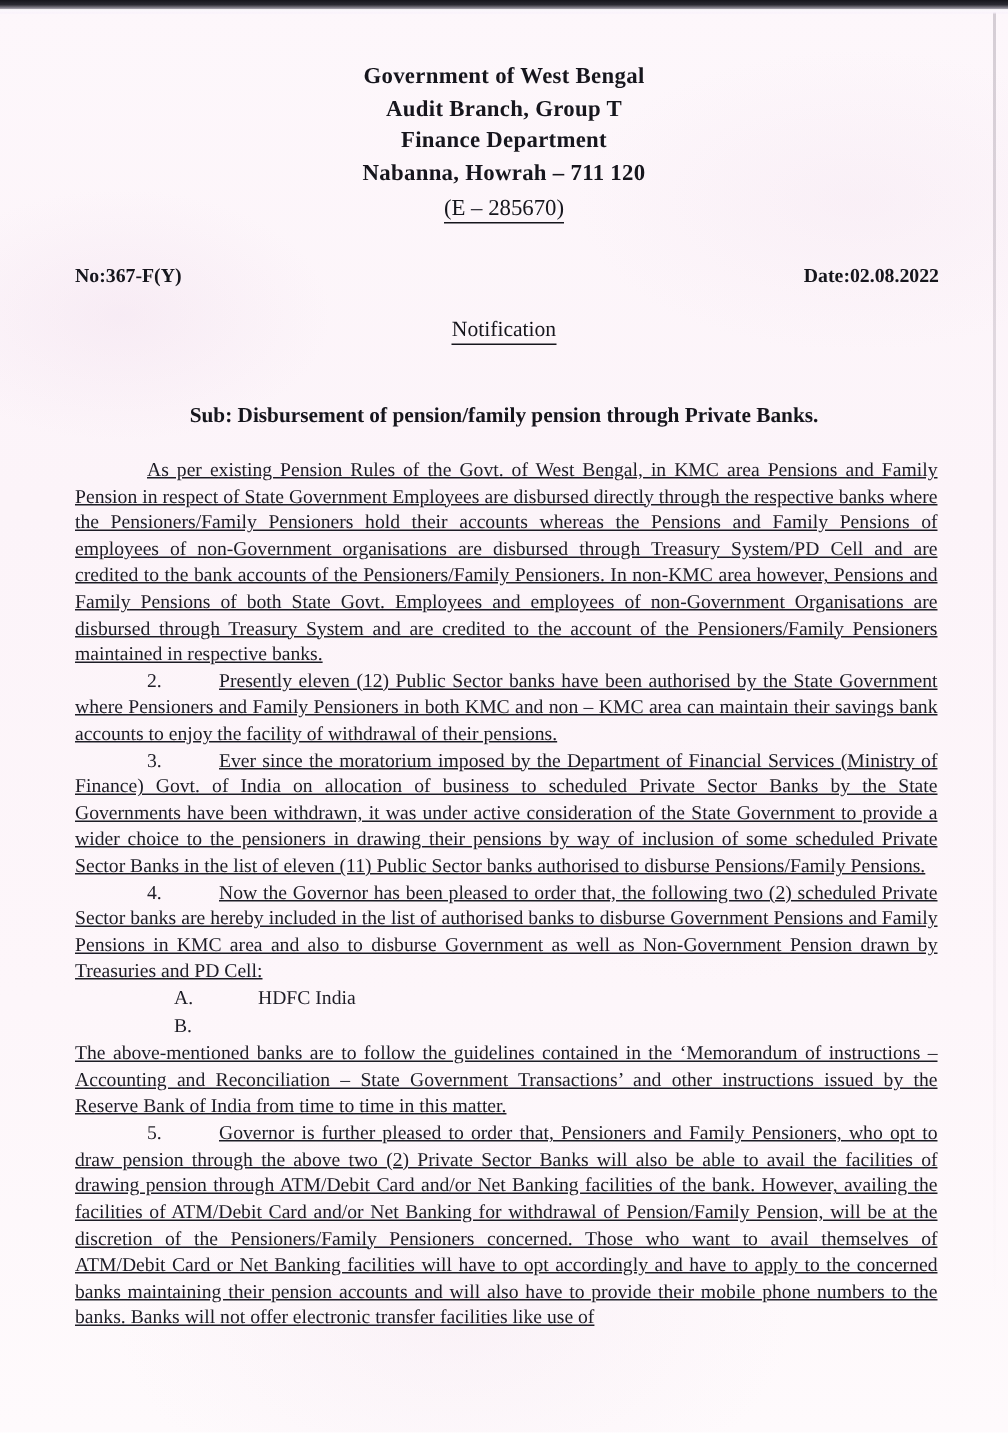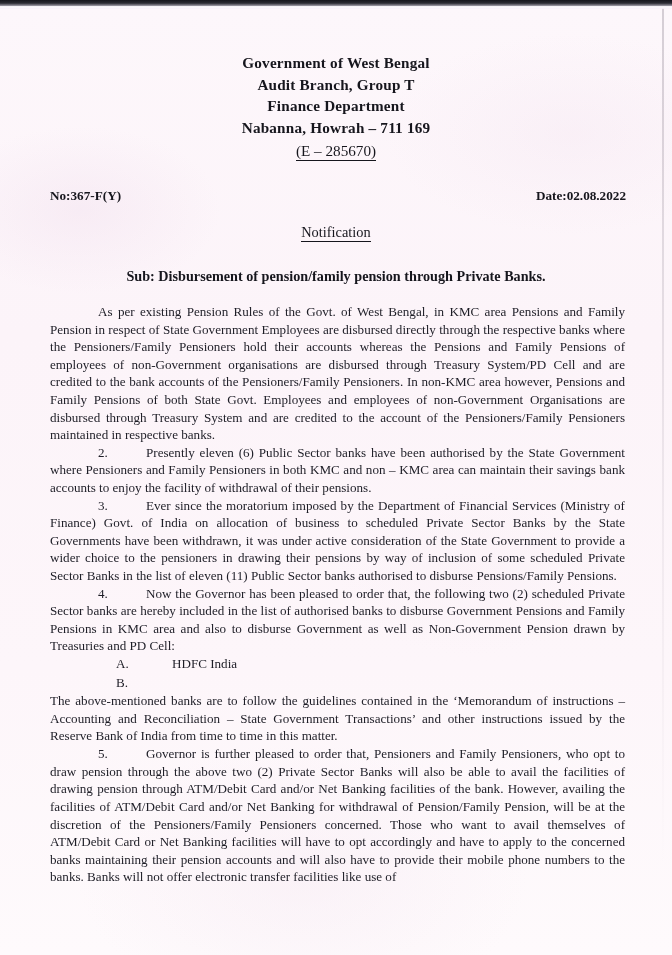--- a/index.html
+++ b/index.html
@@ -69,21 +69,21 @@
     padding: 0;
   }
 
   .doc-text {
     color: #1a1a22;
   }
 
   
   .letterhead {
     text-align: center;
-    margin-top: 52px;
+    margin-top: 40px;
     line-height: 1.42;
   }
   .letterhead .lh-line {
     font-weight: bold;
     font-size: 15.2px;
     letter-spacing: .2px;
     color: #16161d;
   }
   .letterhead .lh-file {
     font-weight: normal;
@@ -116,38 +116,39 @@
     color: #16161d;
   }
   .notif-title span {
     border-bottom: 1.6px solid #16161d;
     padding-bottom: 1px;
   }
 
   
   .subject {
     text-align: center;
-    margin: 27px 50px 0 50px;
+    margin: 40px 50px 0 50px;
     font-weight: bold;
     font-size: 14.2px;
     color: #16161d;
   }
 
   
   .body-block {
     margin: 18px 47px 0 50px;
     font-size: 13.1px;
     line-height: 1.345;
     text-align: justify;
     color: #1d1d26;
   }
   .para {
     margin: 0;
     text-align: justify;
     text-justify: inter-word;
+    text-decoration: underline;
   }
   .para.first {
     text-indent: 48px;
   }
   .para.numbered {
     text-indent: 0;
   }
   .para .pnum {
     display: inline-block;
     width: 48px;
@@ -188,21 +189,21 @@
   <div class="scan-edge-top-hi"></div>
   <div class="scan-edge-right"></div>
   <div class="paper-noise"></div>
 
   <div class="content doc-text">
 
     <div class="letterhead">
       <div class="lh-line">Government of West Bengal</div>
       <div class="lh-line">Audit Branch, Group T</div>
       <div class="lh-line">Finance Department</div>
-      <div class="lh-line">Nabanna, Howrah – 711 169</div>
+      <div class="lh-line">Nabanna, Howrah – 711 120</div>
       <div class="lh-file">
         <span>(E – 285670)</span>
       </div>
     </div>
 
     <div class="memo-row">
       <div>No:367-F(Y)</div>
       <div>Date:02.08.2022</div>
     </div>
 
@@ -210,21 +211,21 @@
       <span>Notification</span>
     </div>
 
     <div class="subject">Sub: Disbursement of pension/family pension through Private Banks.</div>
 
     <div class="body-block">
 
       <p class="para first">As per existing Pension Rules of the Govt. of West Bengal, in KMC area Pensions and Family Pension in respect of State Government Employees are disbursed directly through the respective banks where the Pensioners/Family Pensioners hold their accounts whereas the Pensions and Family Pensions of employees of non-Government organisations are disbursed through Treasury System/PD Cell and are credited to the bank accounts of the Pensioners/Family Pensioners. In non-KMC area however, Pensions and Family Pensions of both State Govt. Employees and employees of non-Government Organisations are disbursed through Treasury System and are credited to the account of the Pensioners/Family Pensioners maintained in respective banks.</p>
 
       <p class="para numbered">
-        <span class="pnum">2.</span><span>Presently eleven (6) Public Sector banks have been authorised by the State Government where Pensioners and Family Pensioners in both KMC and non – KMC area can maintain their savings bank accounts to enjoy the facility of withdrawal of their pensions.</span>
+        <span class="pnum">2.</span><span>Presently eleven (12) Public Sector banks have been authorised by the State Government where Pensioners and Family Pensioners in both KMC and non – KMC area can maintain their savings bank accounts to enjoy the facility of withdrawal of their pensions.</span>
       </p>
 
       <p class="para numbered">
         <span class="pnum">3.</span><span>Ever since the moratorium imposed by the Department of Financial Services (Ministry of Finance) Govt. of India on allocation of business to scheduled Private Sector Banks by the State Governments have been withdrawn, it was under active consideration of the State Government to provide a wider choice to the pensioners in drawing their pensions by way of inclusion of some scheduled Private Sector Banks in the list of eleven (11) Public Sector banks authorised to disburse Pensions/Family Pensions.</span>
       </p>
 
       <p class="para numbered">
         <span class="pnum">4.</span><span>Now the Governor has been pleased to order that, the following two (2) scheduled Private Sector banks are hereby included in the list of authorised banks to disburse Government Pensions and Family Pensions in KMC area and also to disburse Government as well as Non-Government Pension drawn by Treasuries and PD Cell:</span>
       </p>
 

